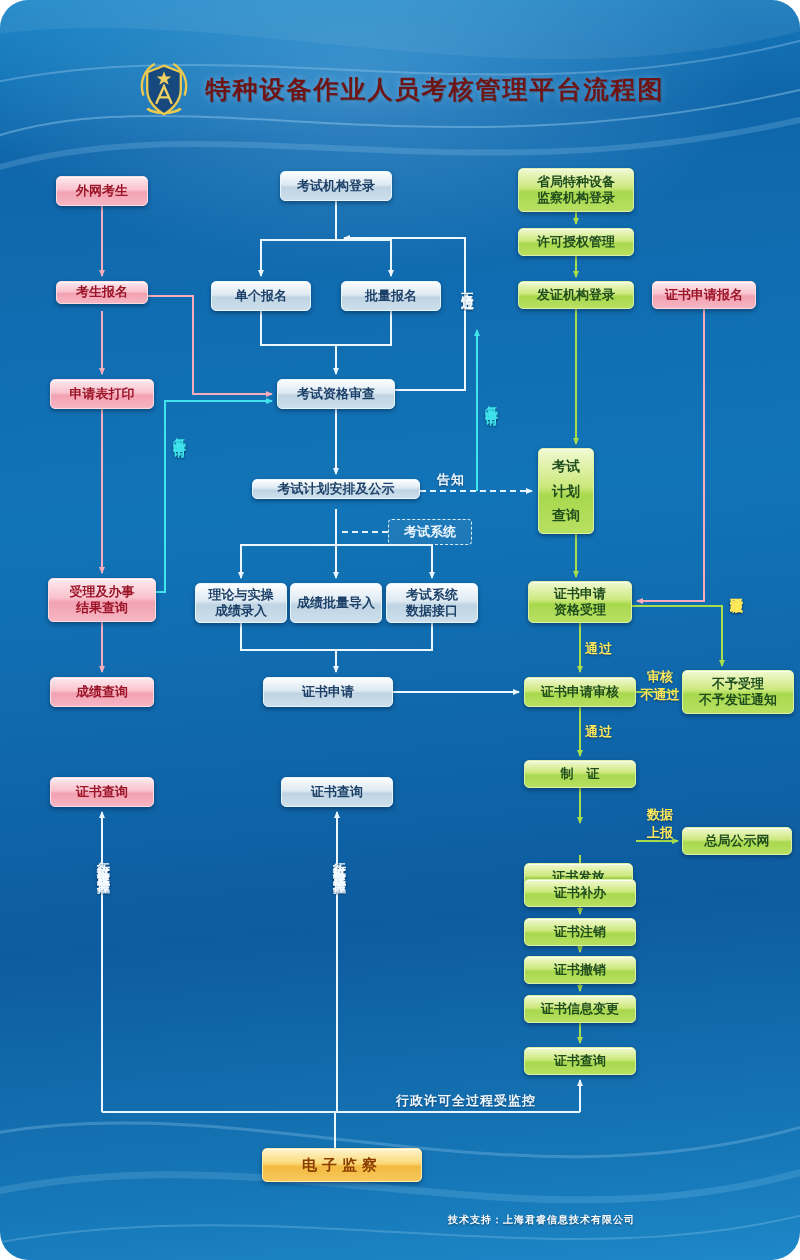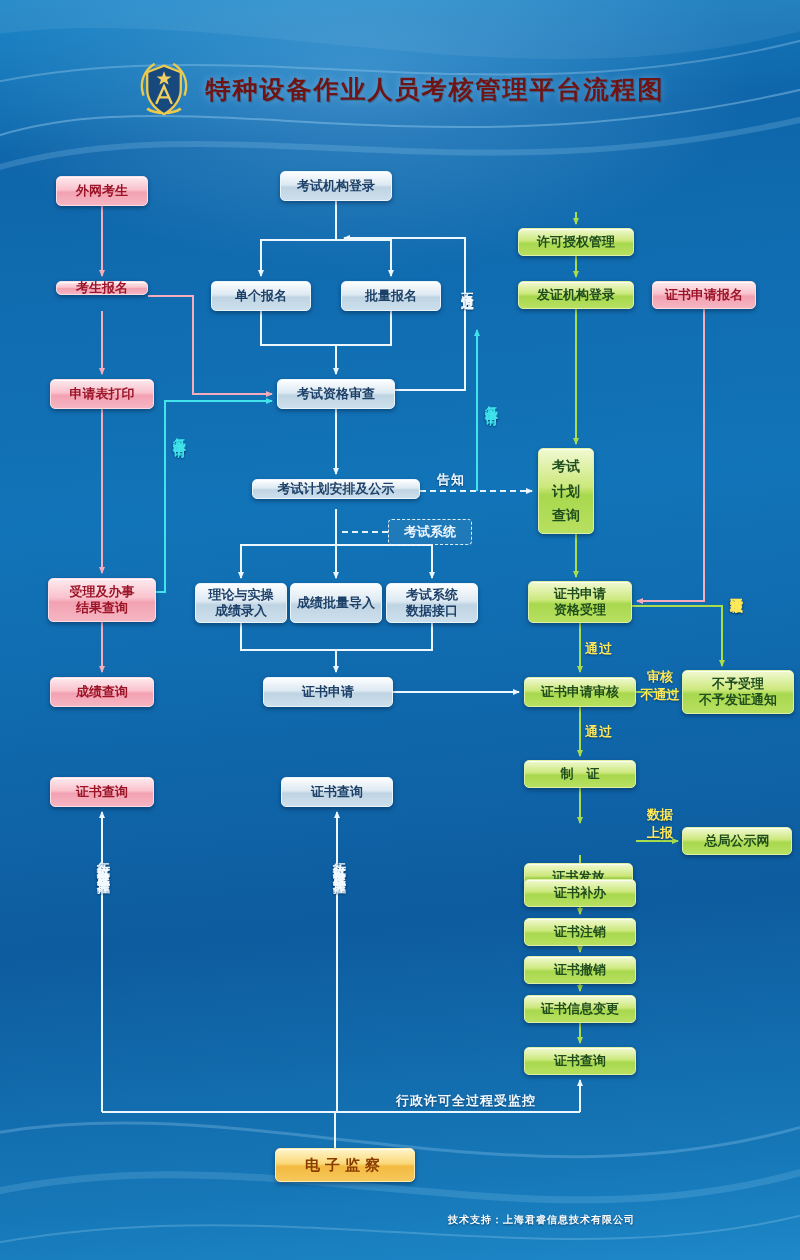--- a/index.html
+++ b/index.html
@@ -1,18 +1,18 @@
 <!DOCTYPE html>
 <html><head>
 <meta charset="utf-8">
 <style>
   html,body{margin:0;padding:0;}
   body{font-family:"Liberation Sans","DejaVu Sans",sans-serif;}
   #poster{position:relative;width:800px;height:1260px;overflow:hidden;
-    background:linear-gradient(175deg,#1a85c6 0%,#0f66aa 12%,#1274b8 40%,#0d5c9f 72%,#1678b8 92%,#1e88c8 100%);}
+    background:linear-gradient(175deg,#1a85c6 0%,#0f66aa 12%,#1274b8 40%,#0d5c9f 72%,#1678b8 92%,#1e88c8 100%);border-radius:28px;}
   #poster::after{content:"";position:absolute;inset:0;pointer-events:none;
     background:radial-gradient(ellipse 70% 22% at 45% 6%, rgba(150,215,255,.30), rgba(150,215,255,0) 70%);}
   svg.layer{position:absolute;left:0;top:0;pointer-events:none;}
   .node{position:absolute;box-sizing:border-box;display:flex;align-items:center;justify-content:center;
     text-align:center;font-weight:bold;font-size:13px;line-height:1.25;border-radius:5px;
     white-space:pre-line;padding:2px 3px;z-index:3;
     box-shadow:0 2px 4px rgba(0,25,55,.45), inset 0 1px 0 rgba(255,255,255,.75);}
   .pink{background:linear-gradient(180deg,#fdeaee 0%,#f9c2cd 45%,#f2a2b2 55%,#f6b5c2 100%);
     color:#9c1428;border:1px solid #fcdbe2;}
   .blue{background:linear-gradient(180deg,#fcfeff 0%,#dde9f2 45%,#bfd4e3 55%,#cddfec 100%);
@@ -136,62 +136,64 @@
       <path d="M52,40 C57,25 51,13 40,6" stroke="#e9c84e" stroke-width="2.5" fill="none"></path>
       <path d="M12,54 C20,60 40,60 48,54" stroke="#e9c84e" stroke-width="3" fill="none"></path>
       <path d="M30,8 L48,15 L48,33 C48,46 40,54 30,60 C20,54 12,46 12,33 L12,15 Z" fill="#18497e" stroke="#ecc94f" stroke-width="2.5"></path>
       <polygon points="30,14 32,19.5 38,19.5 33.3,23 35,28.5 30,25.2 25,28.5 26.7,23 22,19.5 28,19.5" fill="#f0d060"></polygon>
       <path d="M22,48 L30,30 L38,48 M25.5,42 L34.5,42" stroke="#f0d060" stroke-width="2.5" fill="none" stroke-linecap="round"></path>
     </svg>
     <div id="title-text">特种设备作业人员考核管理平台流程图</div>
   </div>
 
   <div class="node pink" style="left:56px;top:176px;width:92px;height:30px;">外网考生</div>
-  <div class="node pink" style="left:56px;top:281px;width:92px;height:14px;">考生报名</div>
+  <div class="node pink" style="left:56px;top:281px;width:92px;height:23px;">考生报名</div>
   <div class="node pink" style="left:50px;top:379px;width:104px;height:30px;">申请表打印</div>
   <div class="node pink" style="left:48px;top:578px;width:108px;height:44px;">受理及办事
 结果查询</div>
   <div class="node pink" style="left:50px;top:677px;width:104px;height:30px;">成绩查询</div>
   <div class="node pink" style="left:50px;top:777px;width:104px;height:30px;">证书查询</div>
 
   <div class="node blue" style="left:280px;top:171px;width:112px;height:30px;">考试机构登录</div>
   <div class="node blue" style="left:211px;top:281px;width:100px;height:30px;">单个报名</div>
   <div class="node blue" style="left:341px;top:281px;width:100px;height:30px;">批量报名</div>
   <div class="node blue" style="left:277px;top:379px;width:118px;height:30px;">考试资格审查</div>
   <div class="node blue" style="left:252px;top:479px;width:168px;height:20px;">考试计划安排及公示</div>
   <div class="node dashedbox" style="left:388px;top:519px;width:84px;height:26px;position:absolute;display:flex;align-items:center;justify-content:center;font-size:13px;font-weight:bold;z-index:3;">考试系统</div>
   <div class="node blue" style="left:195px;top:583px;width:92px;height:40px;">理论与实操
 成绩录入</div>
   <div class="node blue" style="left:290px;top:583px;width:92px;height:40px;">成绩批量导入</div>
   <div class="node blue" style="left:386px;top:583px;width:92px;height:40px;">考试系统
 数据接口</div>
   <div class="node blue" style="left:263px;top:677px;width:130px;height:30px;">证书申请</div>
   <div class="node blue" style="left:281px;top:777px;width:112px;height:30px;">证书查询</div>
 
+  <div class="node green" style="left:518px;top:168px;width:116px;height:44px;">省局特种设备
+监察机构登录</div>
   <div class="node green" style="left:518px;top:228px;width:116px;height:28px;">许可授权管理</div>
   <div class="node green" style="left:518px;top:281px;width:116px;height:28px;">发证机构登录</div>
   <div class="node pink" style="left:652px;top:281px;width:104px;height:28px;">证书申请报名</div>
   <div class="node green tall" style="left:538px;top:448px;width:56px;height:86px;">考试
 计划
 查询</div>
   <div class="node green" style="left:528px;top:581px;width:104px;height:42px;">证书申请
 资格受理</div>
   <div class="node green" style="left:524px;top:677px;width:112px;height:30px;">证书申请审核</div>
   <div class="node green" style="left:682px;top:670px;width:112px;height:44px;">不予受理
 不予发证通知</div>
   <div class="node green" style="left:524px;top:760px;width:112px;height:28px;">制　证</div>
   <div class="node green" style="left:524px;top:827px;width:109px;height:28px;margin-top:36px;">证书发放</div>
   <div class="node green" style="left:682px;top:827px;width:110px;height:28px;">总局公示网</div>
   <div class="node green" style="left:524px;top:879px;width:112px;height:28px;">证书补办</div>
   <div class="node green" style="left:524px;top:918px;width:112px;height:28px;">证书注销</div>
   <div class="node green" style="left:524px;top:956px;width:112px;height:28px;">证书撤销</div>
   <div class="node green" style="left:524px;top:995px;width:112px;height:28px;">证书信息变更</div>
   <div class="node green" style="left:524px;top:1047px;width:112px;height:28px;">证书查询</div>
 
-  <div class="node orange" style="left:275px;top:1148px;width:140px;height:34px;">电子监察</div>
+  <div class="node orange" style="left:262px;top:1148px;width:160px;height:34px;">电子监察</div>
 
   <div class="elabel white vert" style="left:458px;top:282px;">不通过</div>
   <div class="elabel cyan vert" style="left:170px;top:428px;">复审申请</div>
   <div class="elabel cyan vert" style="left:482px;top:396px;">复审申请</div>
   <div class="elabel white" style="left:437px;top:471px;">告知</div>
   <div class="elabel yellow" style="left:585px;top:640px;">通过</div>
   <div class="elabel yellow" style="left:585px;top:723px;">通过</div>
   <div class="elabel yellow vert" style="left:727px;top:588px;letter-spacing:0;">审核不通过</div>
   <div class="elabel yellow" style="left:638px;top:668px;width:44px;letter-spacing:0;">审核
 不通过</div>

